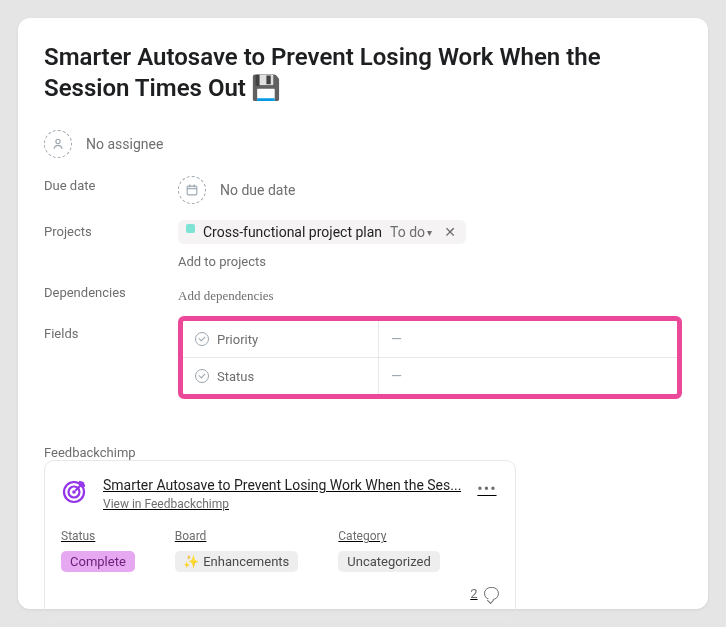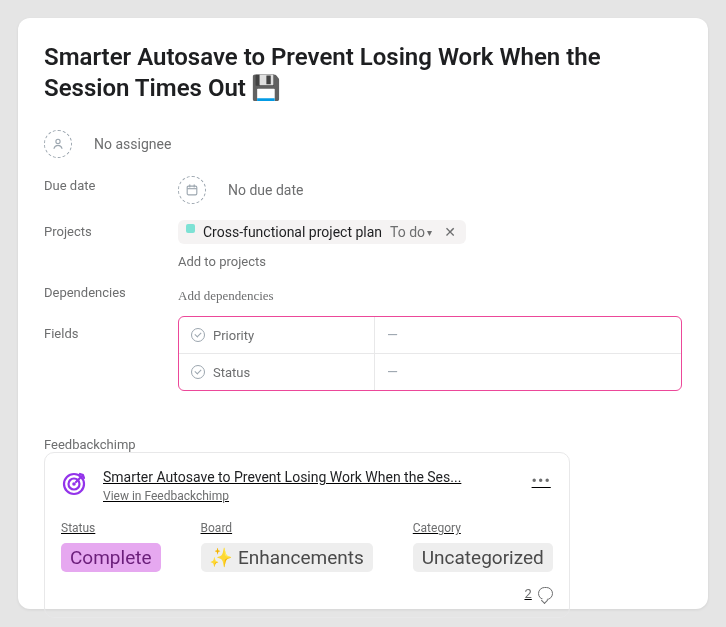--- a/index.html
+++ b/index.html
@@ -40,21 +40,21 @@
       color: #6d6e6f;
       padding-top: 6px;
     }
     .value-col {
       flex: 1;
       min-width: 0;
     }
     .empty-field {
       display: flex;
       align-items: center;
-      gap: 22px;
+      gap: 14px;
       padding: 4px 0;
     }
     .dashed-circle {
       width: 28px;
       height: 28px;
       border: 1.5px dashed #9ca6af;
       border-radius: 50%;
       display: flex;
       align-items: center;
       justify-content: center;
@@ -98,21 +98,21 @@
       padding: 0 4px;
       cursor: pointer;
     }
     .add-link {
       font-size: 13px;
       color: #6d6e6f;
       margin-top: 10px;
       cursor: pointer;
     }
     .fields-table {
-      border: 1px solid #ec4899;
+      border: 5px solid #ec4899;
       border-radius: 6px;
       overflow: hidden;
     }
     .fields-row {
       display: flex;
       border-bottom: 1px solid #e8e8e9;
     }
     .fields-row:last-child {
       border-bottom: none;
     }
@@ -199,21 +199,21 @@
     }
     .fc-meta-label {
       font-size: 12px;
       color: #6d6e6f;
       margin-bottom: 8px;
     }
     .badge {
       display: inline-block;
       padding: 3px 9px;
       border-radius: 5px;
-      font-size: 19px;
+      font-size: 13px;
     }
     .badge-complete {
       background: #e6a8f0;
       color: #6b1e7a;
     }
     .badge-gray {
       background: #eeeeee;
       color: #4a4a4a;
     }
     .fc-footer {

